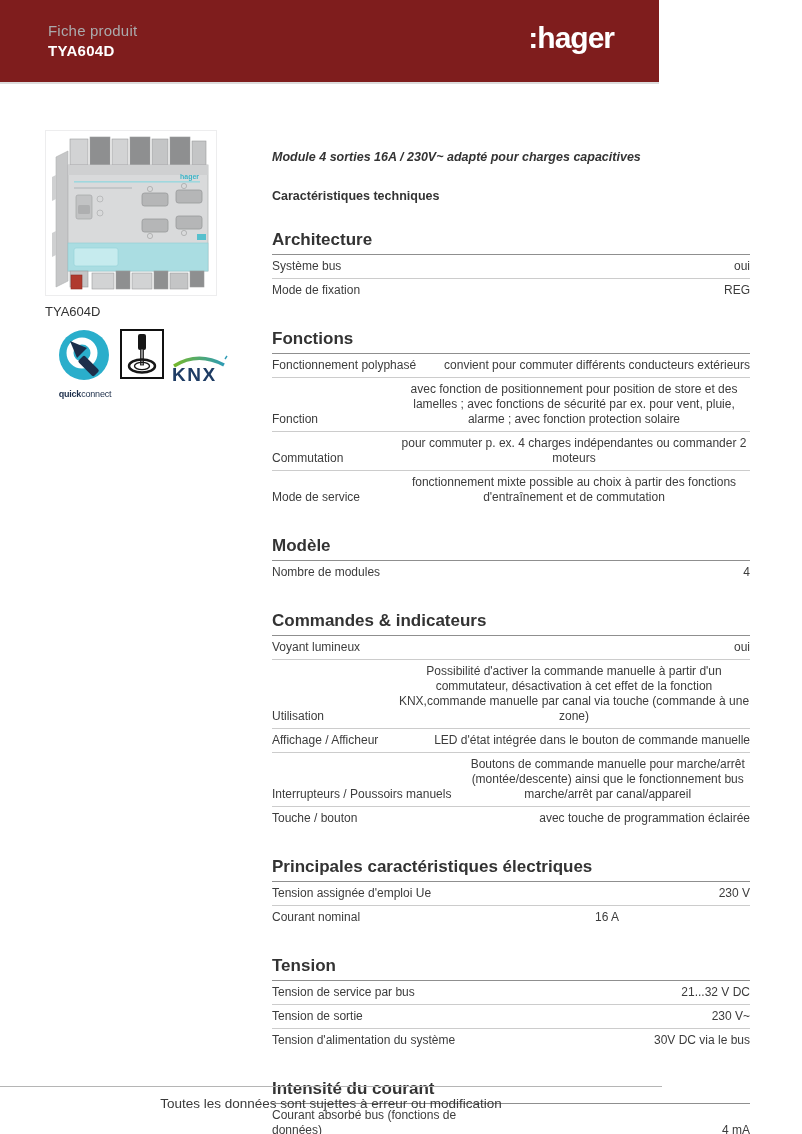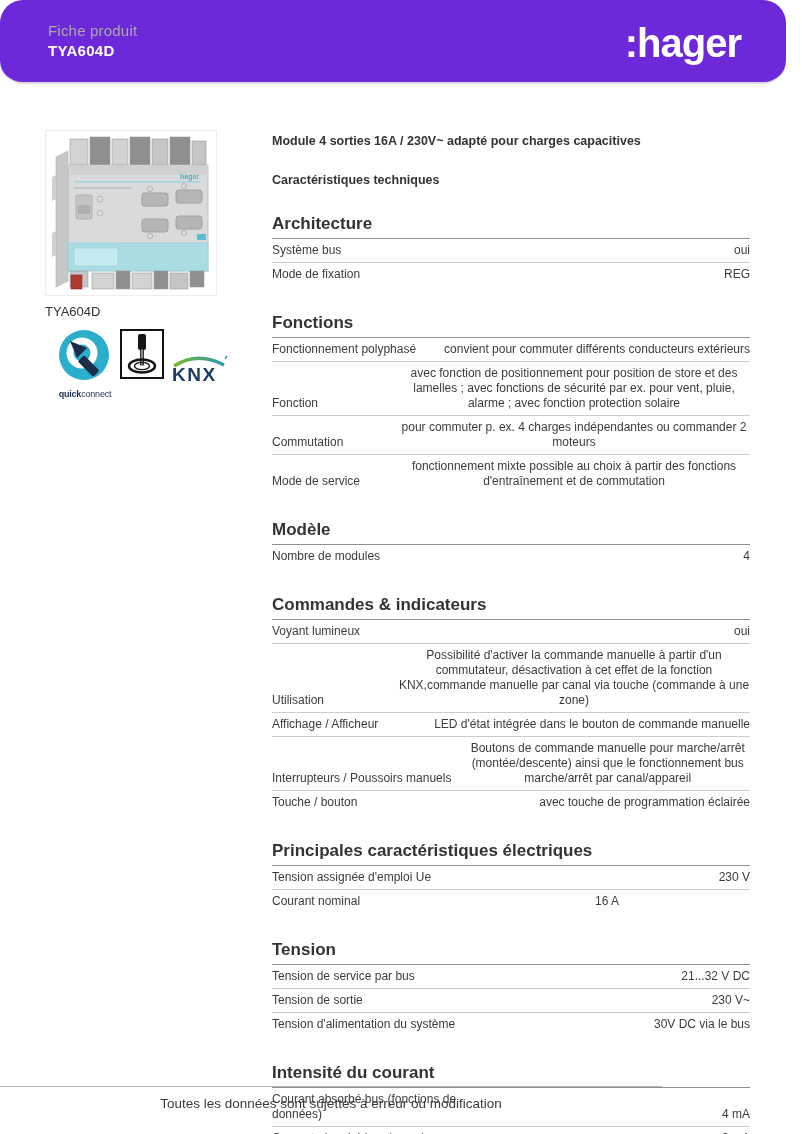--- a/index.html
+++ b/index.html
@@ -8,52 +8,51 @@
     position:relative;
     width:802px; height:1134px;
     background:#ffffff;
     font-family:"Liberation Sans", sans-serif;
     color:#3c3c3c;
     overflow:hidden;
   }
 
   
   .header {
-    position:absolute; top:0; left:0; width:786px; height:84px;
-    background:#6d28d9;
+    position:absolute; top:0; left:0; width:659px; height:84px;
+    background:#7f1d1d;
     border-bottom:2px solid #dcdcdc;
-    border-radius:23px;
   }
   .header-titles { position:absolute; left:48px; top:22px; }
   .doc-type { font-size:15px; color:#aaaaac; font-weight:400; letter-spacing:.2px; }
   .product-code { font-size:15px; color:#ffffff; font-weight:700; margin-top:3px; letter-spacing:.3px; }
   .brand-logo {
     position:absolute; right:45px; top:21px;
-    font-size:40px; font-weight:700; color:#ffffff; letter-spacing:-1px;
+    font-size:30px; font-weight:700; color:#ffffff; letter-spacing:-1px;
   }
 
   
   .left-col { position:absolute; left:45px; top:130px; width:176px; }
   .product-image-box {
     width:172px; height:166px; background:#ffffff;
     border:1px solid #ededee;
     display:flex; align-items:center; justify-content:center;
   }
   .product-caption { margin-top:8px; font-size:13px; color:#333; }
   .badges { margin-top:10px; display:flex; align-items:flex-start; gap:7px; }
   .qc-badge { width:62px; text-align:center;margin-left:12px; }
   .qc-text { font-size:9px; color:#1c2e4a; margin-top:2px; letter-spacing:-0.2px; }
   .qc-text b { font-weight:700; }
   .tool-badge { width:48px; height:50px; border:2px solid #111; background:#fff;
     display:flex; align-items:center; justify-content:center; }
   .knx-badge { margin-top:26px; }
 
   
   .specs { position:absolute; left:272px; top:126px; width:478px; }
-  .specs-title { font-size:12.5px; font-weight:700; color:#333; margin-top:8px; }
+  .specs-title { font-size:12.5px; font-weight:700; color:#333; margin-top:24px;font-style:italic; }
   .specs-subtitle { font-size:12.5px; font-weight:700; color:#333; margin-top:25px; }
   .section { margin-top:27px; }
   .sec-title {
     font-size:17px; font-weight:700; color:#333;
     padding-bottom:4px; border-bottom:1px solid #8f8f8f;
   }
   .row {
     position:relative;
     display:flex; justify-content:space-between; align-items:flex-end; gap:14px;
     padding:4px 0 4px; border-bottom:1px solid #cccccc;

